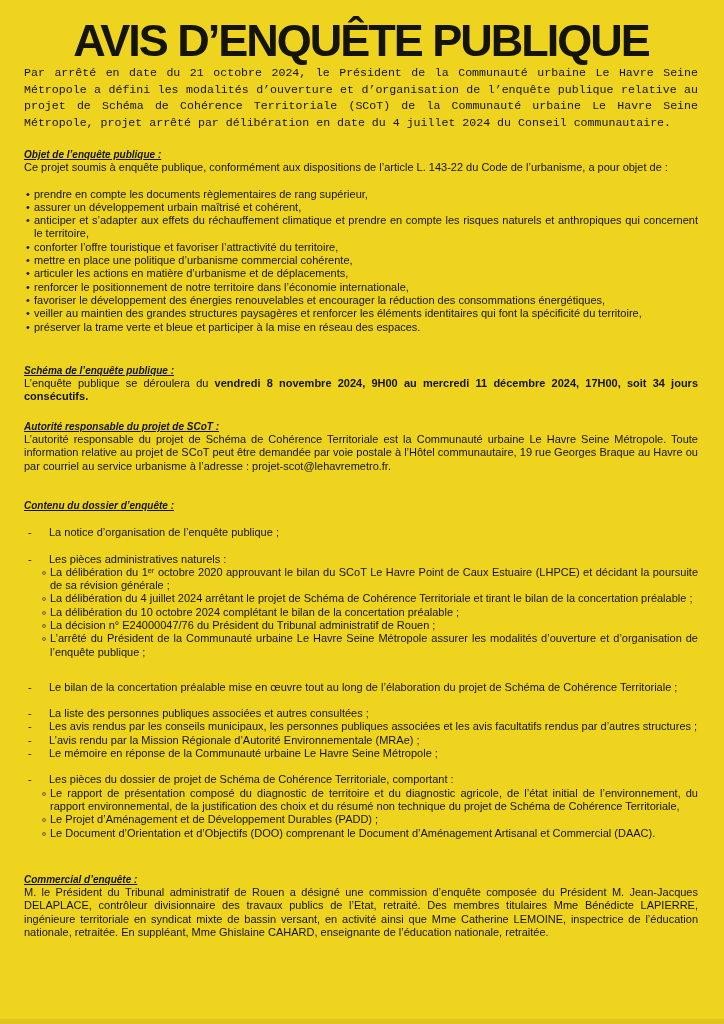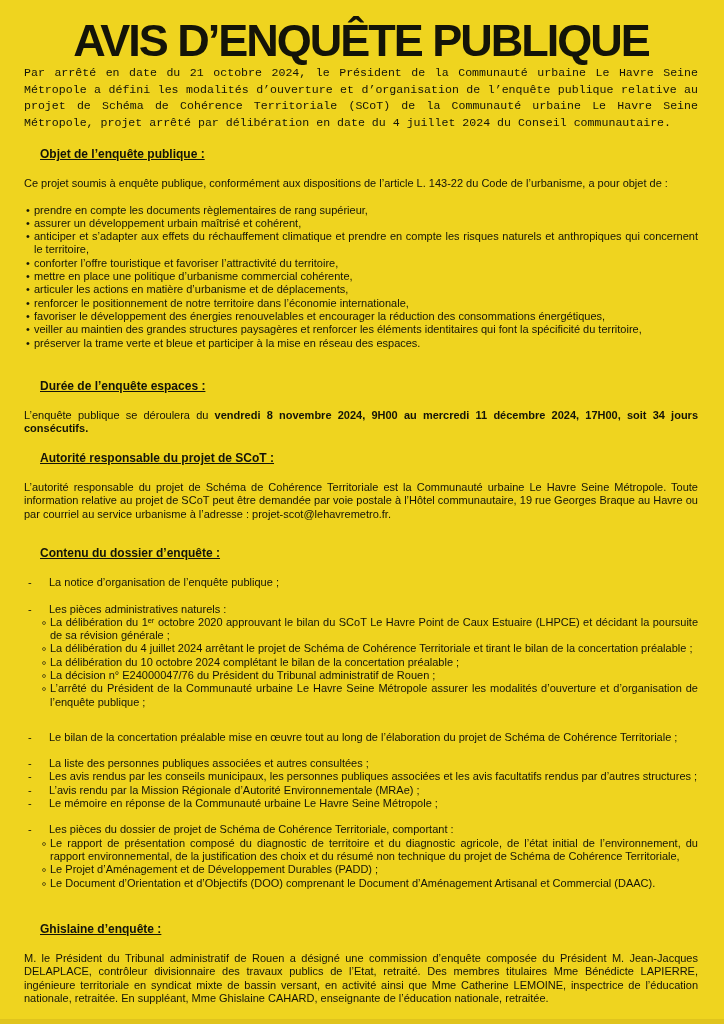--- a/index.html
+++ b/index.html
@@ -36,25 +36,26 @@
   }
   .body-txt { font-size: 11px; line-height: 13.3px; }
   .intro {
     margin: 20px 0 0 0;
     font-size: 11.6px;
     line-height: 16.8px;
     text-align: justify;
     font-family: Liberation Mono, monospace;
   }
   .sec-h {
-    margin: 16px;
-    font-size: 12px;
+    margin: 0;
+    font-size: 10px;
     line-height: 13.3px;
     font-weight: bold;
     text-decoration: underline;
+    font-style: italic;
   }
   p.para { margin: 0; text-align: justify; }
   .mt-obj  { margin-top: 16px; }
   .mt-line { margin-top: 13px; }
   .mt-duree { margin-top: 30px; }
   .mt-aut  { margin-top: 16px; }
   .mt-cont { margin-top: 26px; }
   .mt-com  { margin-top: 33px; }
   .bullets { margin-top: 13px; }
   .bullet-item { display: flex; }
@@ -122,21 +123,21 @@
     <div class="bullet-item">
         <span class="b-marker">•</span>
         <span class="b-text">veiller au maintien des grandes structures paysagères et renforcer les éléments identitaires qui font la spécificité du territoire,</span>
       </div>
     <div class="bullet-item">
         <span class="b-marker">•</span>
         <span class="b-text">préserver la trame verte et bleue et participer à la mise en réseau des espaces.</span>
       </div>
   </div>
 
-  <h2 class="sec-h mt-duree">Durée de l’enquête espaces :</h2>
+  <h2 class="sec-h mt-duree">Schéma de l’enquête publique :</h2>
   <p class="para body-txt"><span>L’enquête publique se déroulera du </span><span class="bold-inline">vendredi 8 novembre 2024, 9H00 au mercredi 11 décembre 2024, 17H00, soit 34 jours consécutifs.</span></p>
 
   <h2 class="sec-h mt-aut">Autorité responsable du projet de SCoT :</h2>
   <p class="para body-txt"><span>L’autorité responsable du projet de Schéma de Cohérence Territoriale est la Communauté urbaine Le Havre Seine Métropole. Toute information relative au projet de SCoT peut être demandée par voie postale à l’Hôtel communautaire, 19 rue Georges Braque au Havre ou par courriel au service urbanisme à l’adresse : </span><a class="email-link">projet-scot@lehavremetro.fr</a><span>.</span></p>
 
   <h2 class="sec-h mt-cont">Contenu du dossier d’enquête :</h2>
 
   <div class="body-txt">
 
     <div class="dash-item" style="margin-top:14px;">
@@ -202,17 +203,17 @@
     <div class="sub-item">
         <span class="s-marker">∘</span>
         <span class="s-text">Le Projet d’Aménagement et de Développement Durables (PADD) ;</span>
       </div>
     <div class="sub-item">
         <span class="s-marker">∘</span>
         <span class="s-text">Le Document d’Orientation et d’Objectifs (DOO) comprenant le Document d’Aménagement Artisanal et Commercial (DAAC).</span>
       </div>
   </div>
 
-  <h2 class="sec-h mt-com">Ghislaine d’enquête :</h2>
+  <h2 class="sec-h mt-com">Commercial d’enquête :</h2>
   <p class="para body-txt">M. le Président du Tribunal administratif de Rouen a désigné une commission d’enquête composée du Président M. Jean-Jacques DELAPLACE, contrôleur divisionnaire des travaux publics de l’Etat, retraité. Des membres titulaires Mme Bénédicte LAPIERRE, ingénieure territoriale en syndicat mixte de bassin versant, en activité ainsi que Mme Catherine LEMOINE, inspectrice de l’éducation nationale, retraitée. En suppléant, Mme Ghislaine CAHARD, enseignante de l’éducation nationale, retraitée.</p>
 
   <div class="bottom-edge"></div>
 </div>
 
 </body></html>

